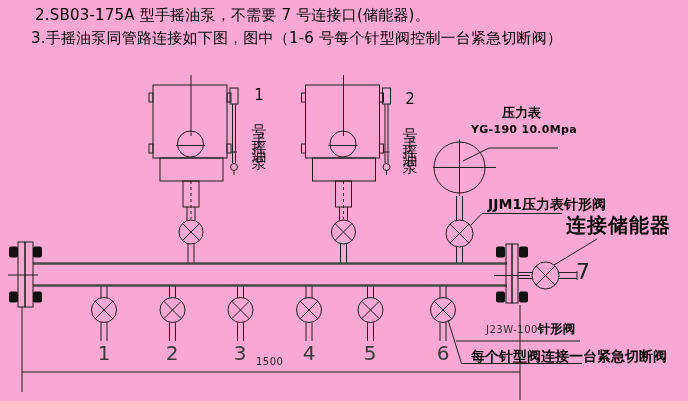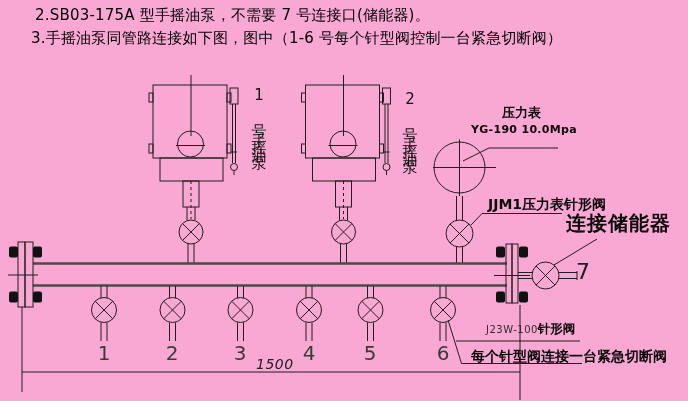--- a/index.html
+++ b/index.html
@@ -4,25 +4,25 @@
 <style>
   html,body{margin:0;padding:0;background:#fff;}
   #canvas{position:relative;width:688px;height:401px;background:#f9a8d4;overflow:hidden;
           font-family:"DejaVu Sans","Liberation Sans",sans-serif;color:#000;}
   .t{position:absolute;white-space:nowrap;color:#0a0a0a;line-height:1;}
   .note{font-size:15px;letter-spacing:0.2px;color:#000;}
   .vlabel{writing-mode:vertical-rl;text-orientation:upright;font-size:15px;letter-spacing:8px;color:#111;}
   .gauge-title{font-size:13px;font-weight:bold;}
   .gauge-spec{font-size:11px;font-weight:bold;letter-spacing:0.3px;}
   .lbl-bold{font-size:14px;font-weight:bold;}
-  .big-label{font-size:20px;font-weight:bold;letter-spacing:1px;font-family:Liberation Mono, monospace;}
+  .big-label{font-size:20px;font-weight:bold;letter-spacing:1px;}
   .port7{font-size:22px;color:#222;}
   .manifold-label{font-size:12.5px;font-weight:bold;letter-spacing:28px;}
   .valve-num{font-size:20px;color:#3a3a3a;width:24px;text-align:center;}
-  .dim{font-size:14px;color:#222;letter-spacing:0.5px;font-style:italic;}
+  .dim{font-size:10px;color:#222;letter-spacing:0.5px;}
   .j23-model{font-size:10px;color:#2e2e2e;letter-spacing:0.5px;}
   .j23-kind{font-size:12.5px;font-weight:bold;}
   svg{position:absolute;left:0;top:0;}
 </style>
 </head>
 <body>
 
 <div id="canvas">
 
   <div class="t note" style="left:35px;top:8px;">2.SB03-175A 型手摇油泵，不需要 7 号连接口(储能器)。</div>

